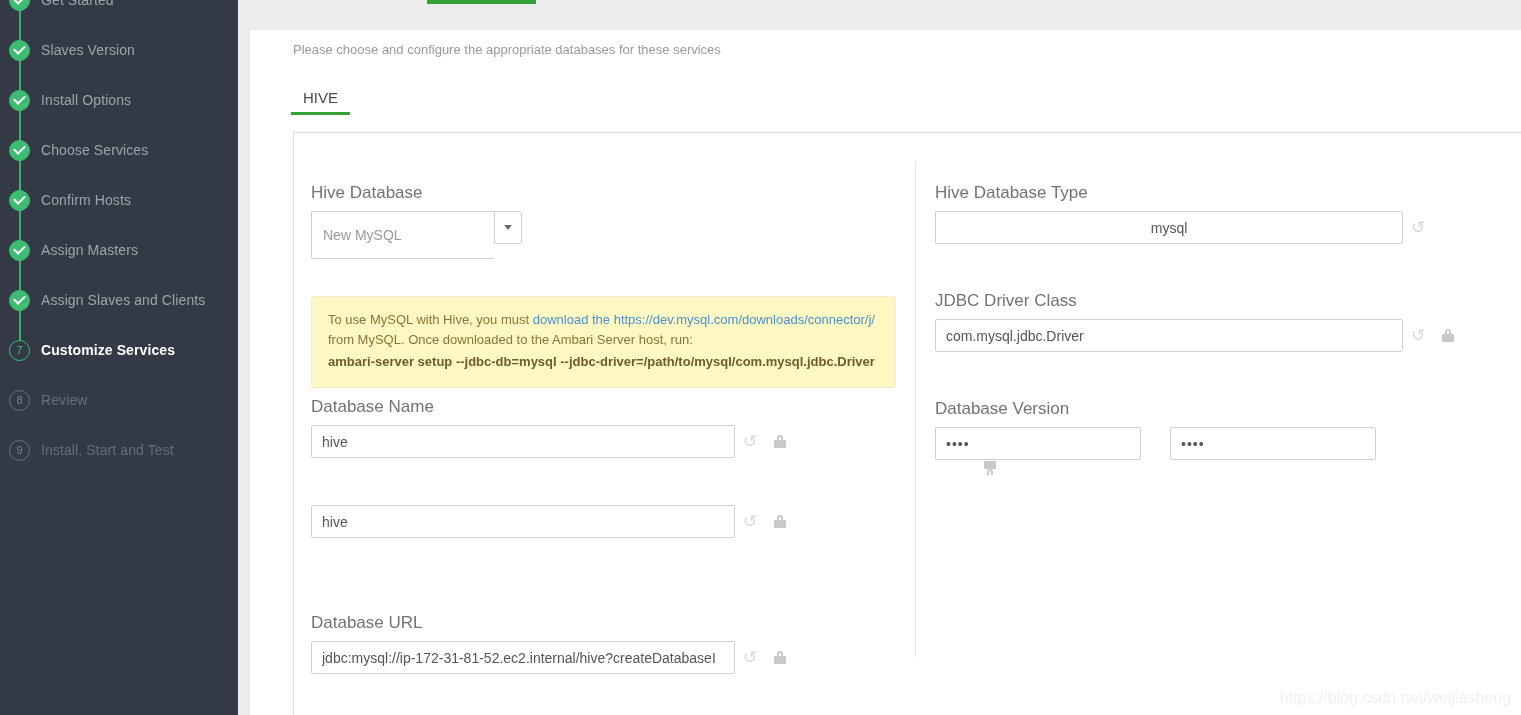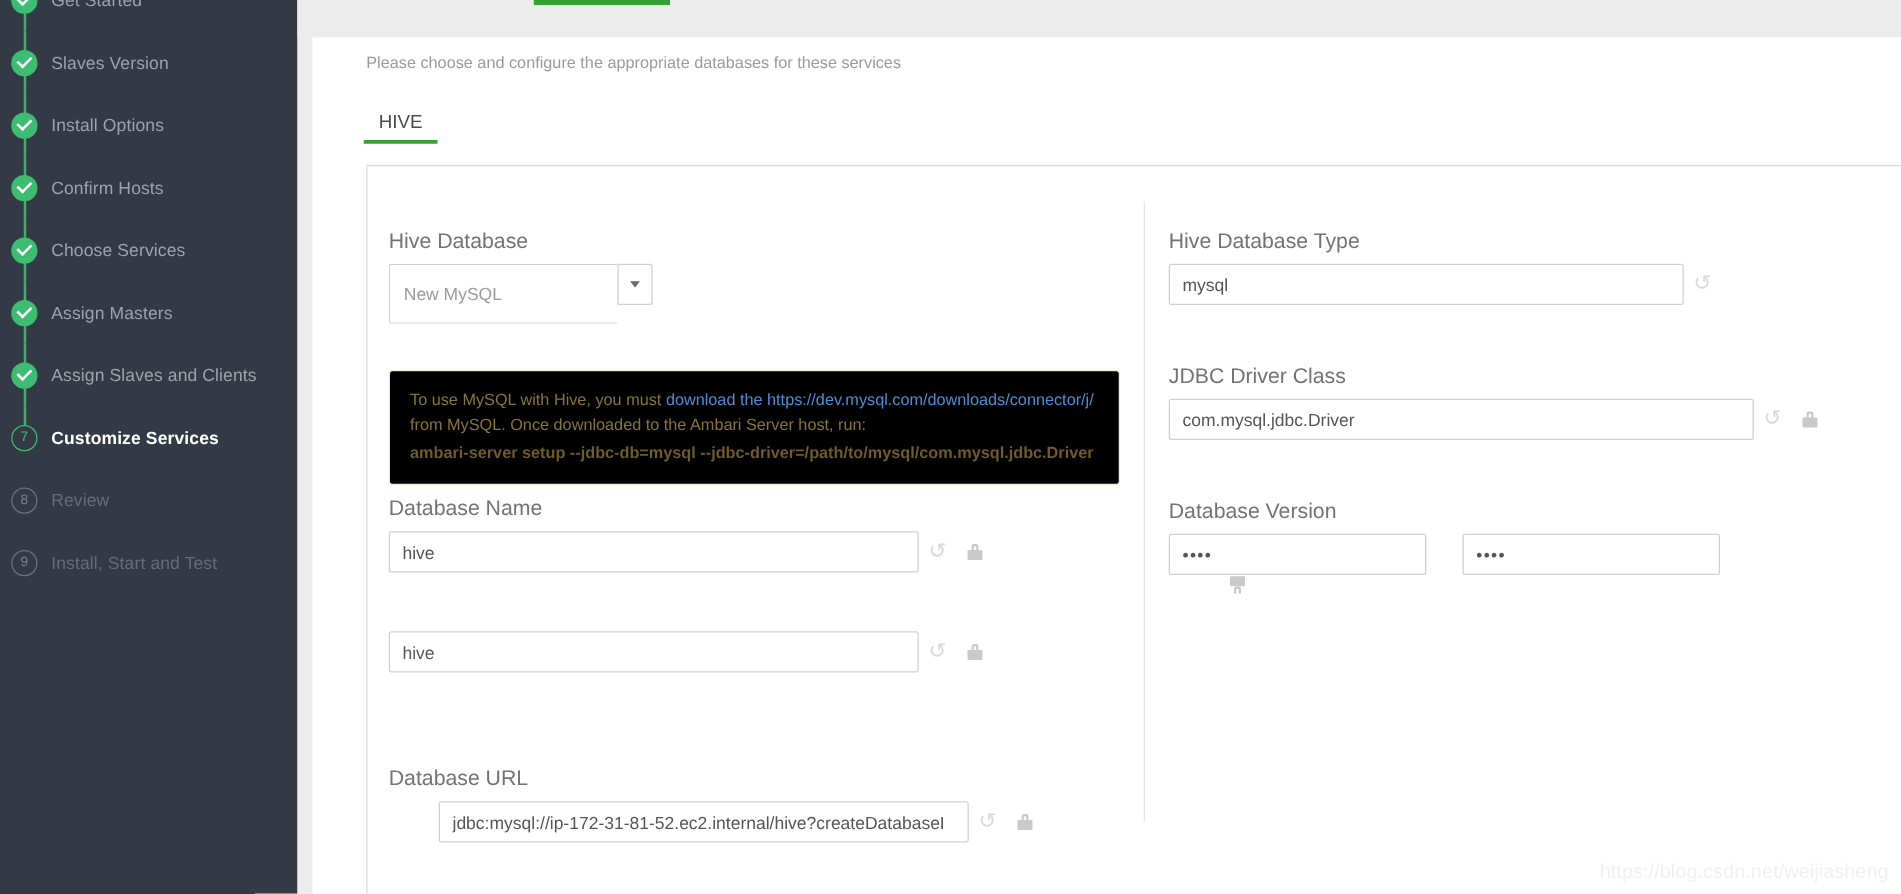--- a/index.html
+++ b/index.html
@@ -109,21 +109,21 @@
   
   .icon-slot{width:30px;display:flex;align-items:center;justify-content:center;height:33px;}
   .refresh-ico{color:#d8d8d8;font-size:17px;line-height:1;font-family:"DejaVu Sans", sans-serif;}
   .lock-ico{position:relative;width:12px;height:13px;}
   .lock-ico .body{position:absolute;left:0;bottom:0;width:12px;height:8px;background:#c9c9c9;border-radius:1px;}
   .lock-ico .shackle{position:absolute;left:3px;top:0;width:6px;height:6px;border:2px solid #c9c9c9;border-bottom:none;border-radius:3px 3px 0 0;box-sizing:border-box;}
 
   
   .alert{
     box-sizing:border-box;
-    background:#000000;border:1px solid #f3ecd0;border-radius:3px;
+    background:#fef9c3;border:1px solid #f3ecd0;border-radius:3px;
     padding:13px 16px 15px 16px;
     font-size:13px;line-height:1.55;color:#8a7438;
   }
   .alert a{color:#4a90d9;text-decoration:none;}
   .alert .cmd{display:block;font-weight:bold;color:#6f5c2a;margin-top:2px;}
 
   .watermark{
     position:absolute;right:10px;bottom:18px;
     font-size:16px;color:#f0f0f0;
     font-family:"Liberation Sans", sans-serif;
@@ -156,28 +156,28 @@
           <span class="wiz-badge">
             <span class="chk"></span>
           </span>
           <span class="wiz-label">Install Options</span>
         </li>
         <li class="wiz-item done">
           <span class="wiz-rail"></span>
           <span class="wiz-badge">
             <span class="chk"></span>
           </span>
+          <span class="wiz-label">Choose Services</span>
+        </li>
+        <li class="wiz-item done">
+          <span class="wiz-rail"></span>
+          <span class="wiz-badge">
+            <span class="chk"></span>
+          </span>
           <span class="wiz-label">Confirm Hosts</span>
-        </li>
-        <li class="wiz-item done">
-          <span class="wiz-rail"></span>
-          <span class="wiz-badge">
-            <span class="chk"></span>
-          </span>
-          <span class="wiz-label">Choose Services</span>
         </li>
         <li class="wiz-item done">
           <span class="wiz-rail"></span>
           <span class="wiz-badge">
             <span class="chk"></span>
           </span>
           <span class="wiz-label">Assign Masters</span>
         </li>
         <li class="wiz-item done">
           <span class="wiz-rail"></span>
@@ -268,37 +268,37 @@
                   <span class="shackle"></span>
                   <span class="body"></span>
                 </span>
               </span>
           </div>
         </div>
 
         <div class="fg" style="left:17px;top:480px;">
           <div class="field-label">Database URL</div>
           <div class="row">
-            <input class="inp" style="width: 424px; margin-left: 40px;" value="jdbc:mysql://ip-172-31-81-52.ec2.internal/hive?createDatabaseI">
+            <input class="inp" style="width: 424px;" value="jdbc:mysql://ip-172-31-81-52.ec2.internal/hive?createDatabaseI">
             <span class="icon-slot">
                 <span class="refresh-ico">↺</span>
               </span>
             <span class="icon-slot">
                 <span class="lock-ico">
                   <span class="shackle"></span>
                   <span class="body"></span>
                 </span>
               </span>
           </div>
         </div>
 
         <div class="fg" style="left:641px;top:50px;">
           <div class="field-label">Hive Database Type</div>
           <div class="row">
-            <input class="inp" style="width: 412px;" value="mysql">
+            <input class="inp" style="width: 468px; text-align: center;" value="mysql">
             <span class="icon-slot">
                 <span class="refresh-ico">↺</span>
               </span>
           </div>
         </div>
 
         <div class="fg" style="left:641px;top:158px;">
           <div class="field-label">JDBC Driver Class</div>
           <div class="row">
             <input class="inp" style="width: 468px;" value="com.mysql.jdbc.Driver">

